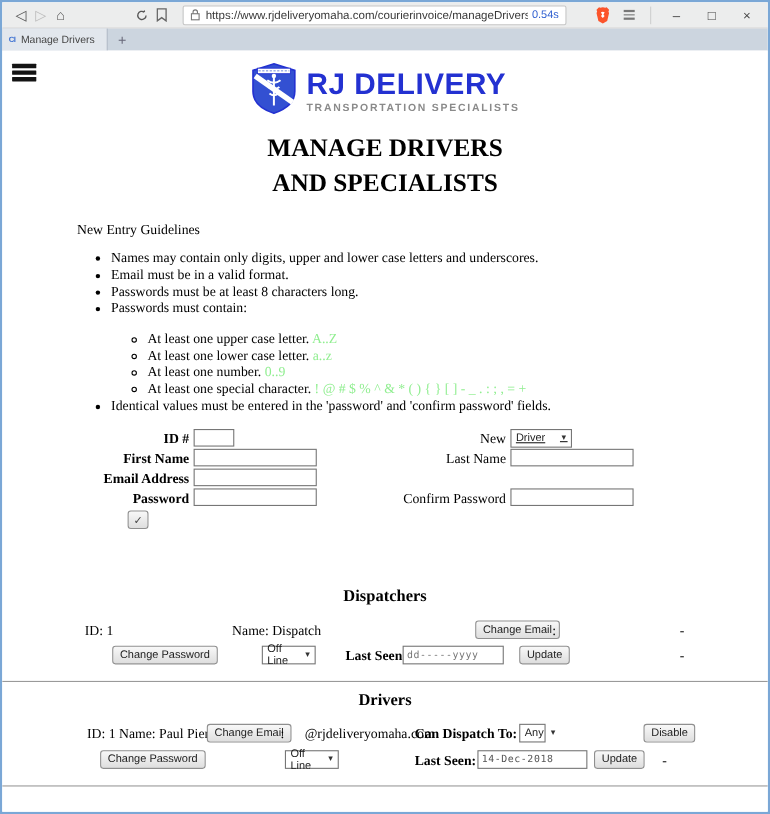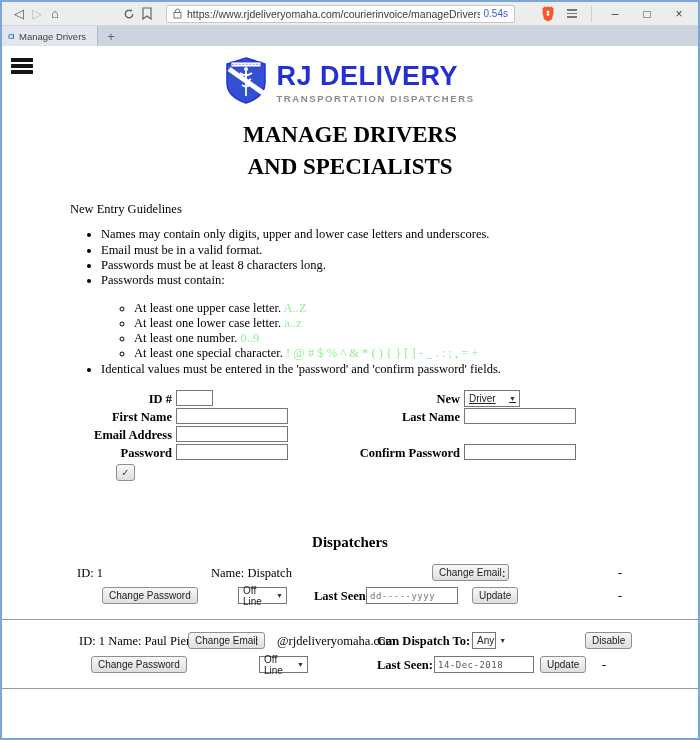--- a/index.html
+++ b/index.html
@@ -52,21 +52,21 @@
 
   .guidelines { margin:19px 0 0 68px; font-size:12.5px; }
   .guidelines ul { margin-top:10px; padding-left:31px; }
   .guidelines ul ul { list-style-type:circle; margin-top:12px; padding-left:33px; }
   .guidelines li { line-height:15.3px; }
   .hint { color:#90ee90; }
 
   
   .form { position:relative; margin-top:13px; height:94px; font-size:12.5px; }
   .form .lbl { position:absolute; width:170px; text-align:right; font-weight:bold; }
-  .form .lblr { position:absolute; left:280px; width:178px; text-align:right; font-weight:bold; }
+  .form .lblr { position:absolute; left:280px; width:178px; text-align:right; font-weight:normal; }
   .form input[type=text], .form input[type=password] {
       position:absolute; height:16px; border:1px solid #767676; font:11px "Liberation Sans",sans-serif; padding:0 3px; }
   .selectbox { display:inline-flex; align-items:center; justify-content:space-between;
       border:1px solid #767676; background:#fff; height:17px;
       font:10px "Liberation Sans",sans-serif; color:#222; padding:0 3px 0 4px; }
   .selectbox .arr { font-size:7px; color:#333; margin-left:5px; }
   .form .selectbox { position:absolute; }
   .btn { display:inline-block; background:linear-gradient(#f8f8f8,#dedede); border:1px solid #8f8f8f;
          border-radius:3px; font:10px "Liberation Sans",sans-serif; color:#222; padding:2px 6px; cursor:pointer; }
   .checkbtn { position:absolute; left:114px; top:74px; width:19px; height:17px; padding:0;
@@ -161,21 +161,21 @@
             <path d="M21 13v26"></path>
             <path d="M15 16c4 3 8 3 12 0"></path>
             <path d="M16 22c3 2.5 7 2.5 10 0"></path>
             <path d="M17 28c2.5 2 5.5 2 8 0"></path>
           </g>
           <circle cx="21" cy="12" r="2" fill="#fff"></circle>
         </svg>
       </span>
       <span>
         <div class="brand">RJ DELIVERY</div>
-        <div class="tagline">TRANSPORTATION DISPATCHERS</div>
+        <div class="tagline">TRANSPORTATION SPECIALISTS</div>
       </span>
     </div>
 
     <div class="h1">
       <div>MANAGE DRIVERS</div>
       <div>AND SPECIALISTS</div>
     </div>
 
     <div class="guidelines">
       <div>New Entry Guidelines</div>
@@ -235,20 +235,21 @@
           <span class="arr">▼</span>
         </span>
       <span class="abs bold" style="left:312px;">Last Seen:</span>
       <input class="dateinput absc" style="left: 364px; width: 92px;" placeholder="dd-----yyyy">
       <button class="btn absc" style="left:470px;">Update</button>
       <span class="abs" style="left:616px;">-</span>
     </div>
 
     <hr class="divider">
 
+    <div class="sec-h drv-h">Drivers</div>
     <div class="drow" style="margin-top:12px;">
       <span class="abs" style="left:77px;">ID: 1 Name: Paul Pierce</span>
       <button class="btn absc" style="left:186px;">Change Email</button>
       <span class="abs" style="left:253px;">:</span>
       <span class="abs" style="left:275px;">@rjdeliveryomaha.com</span>
       <span class="abs bold" style="left:375px;">Can Dispatch To:</span>
       <span class="selectbox absc" style="left:470px; width:24px;">
           <span>Any</span>
           <span class="arr">▼</span>
         </span>

